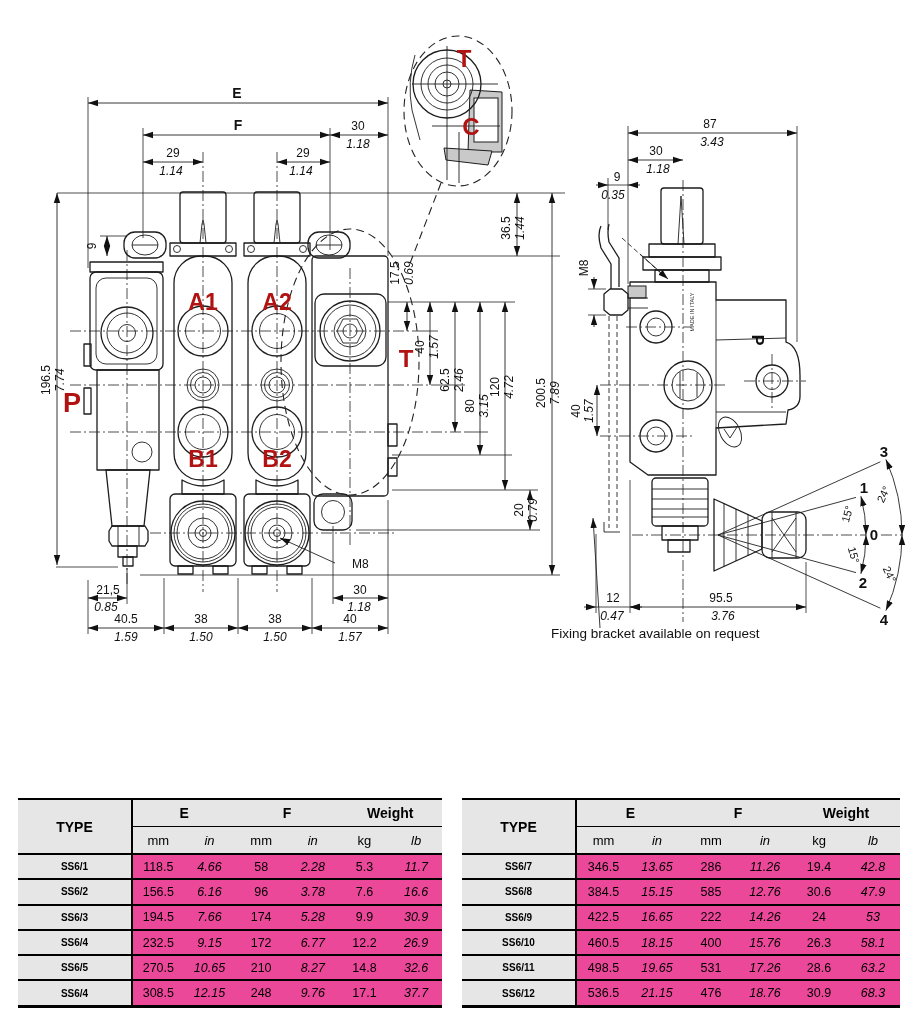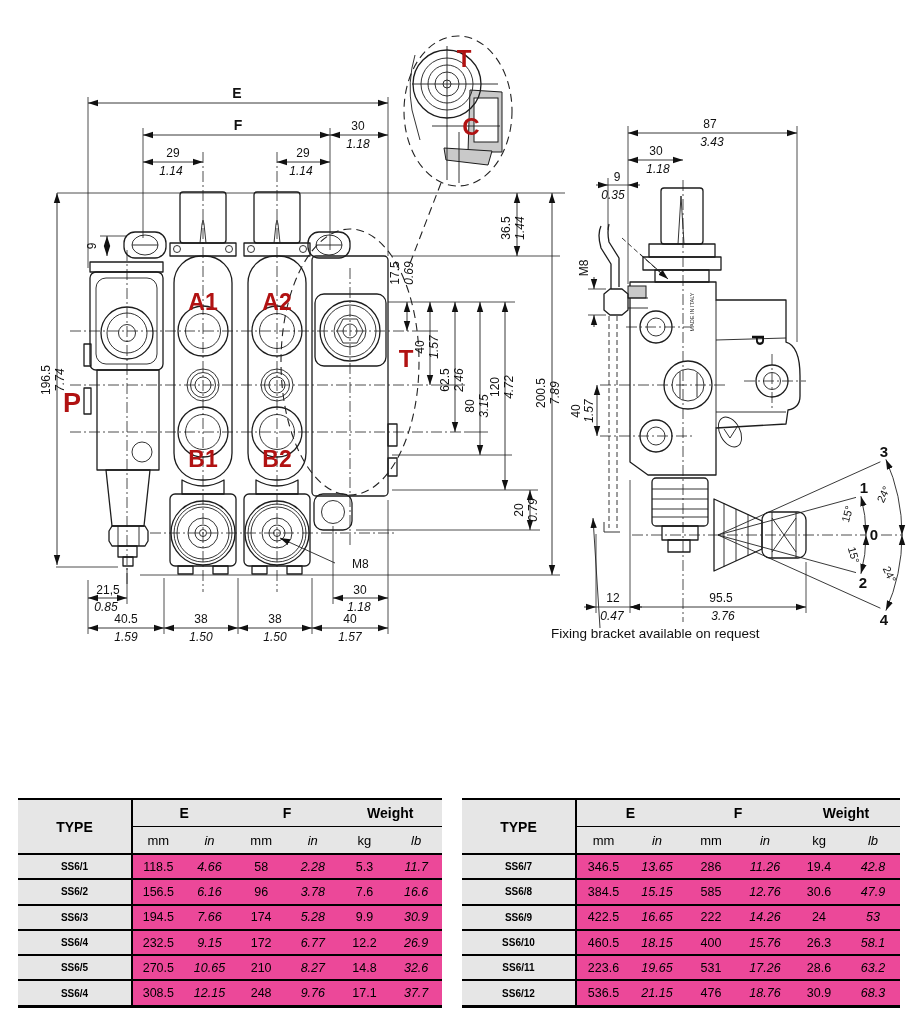--- a/index.html
+++ b/index.html
@@ -550,21 +550,21 @@
             <td class="type">SS6/10</td>
             <td>460.5</td>
             <td class="it">18.15</td>
             <td>400</td>
             <td class="it">15.76</td>
             <td>26.3</td>
             <td class="it">58.1</td>
           </tr>
           <tr>
             <td class="type">SS6/11</td>
-            <td>223.6</td>
+            <td>498.5</td>
             <td class="it">19.65</td>
             <td>531</td>
             <td class="it">17.26</td>
             <td>28.6</td>
             <td class="it">63.2</td>
           </tr>
           <tr>
             <td class="type">SS6/12</td>
             <td>536.5</td>
             <td class="it">21.15</td>

